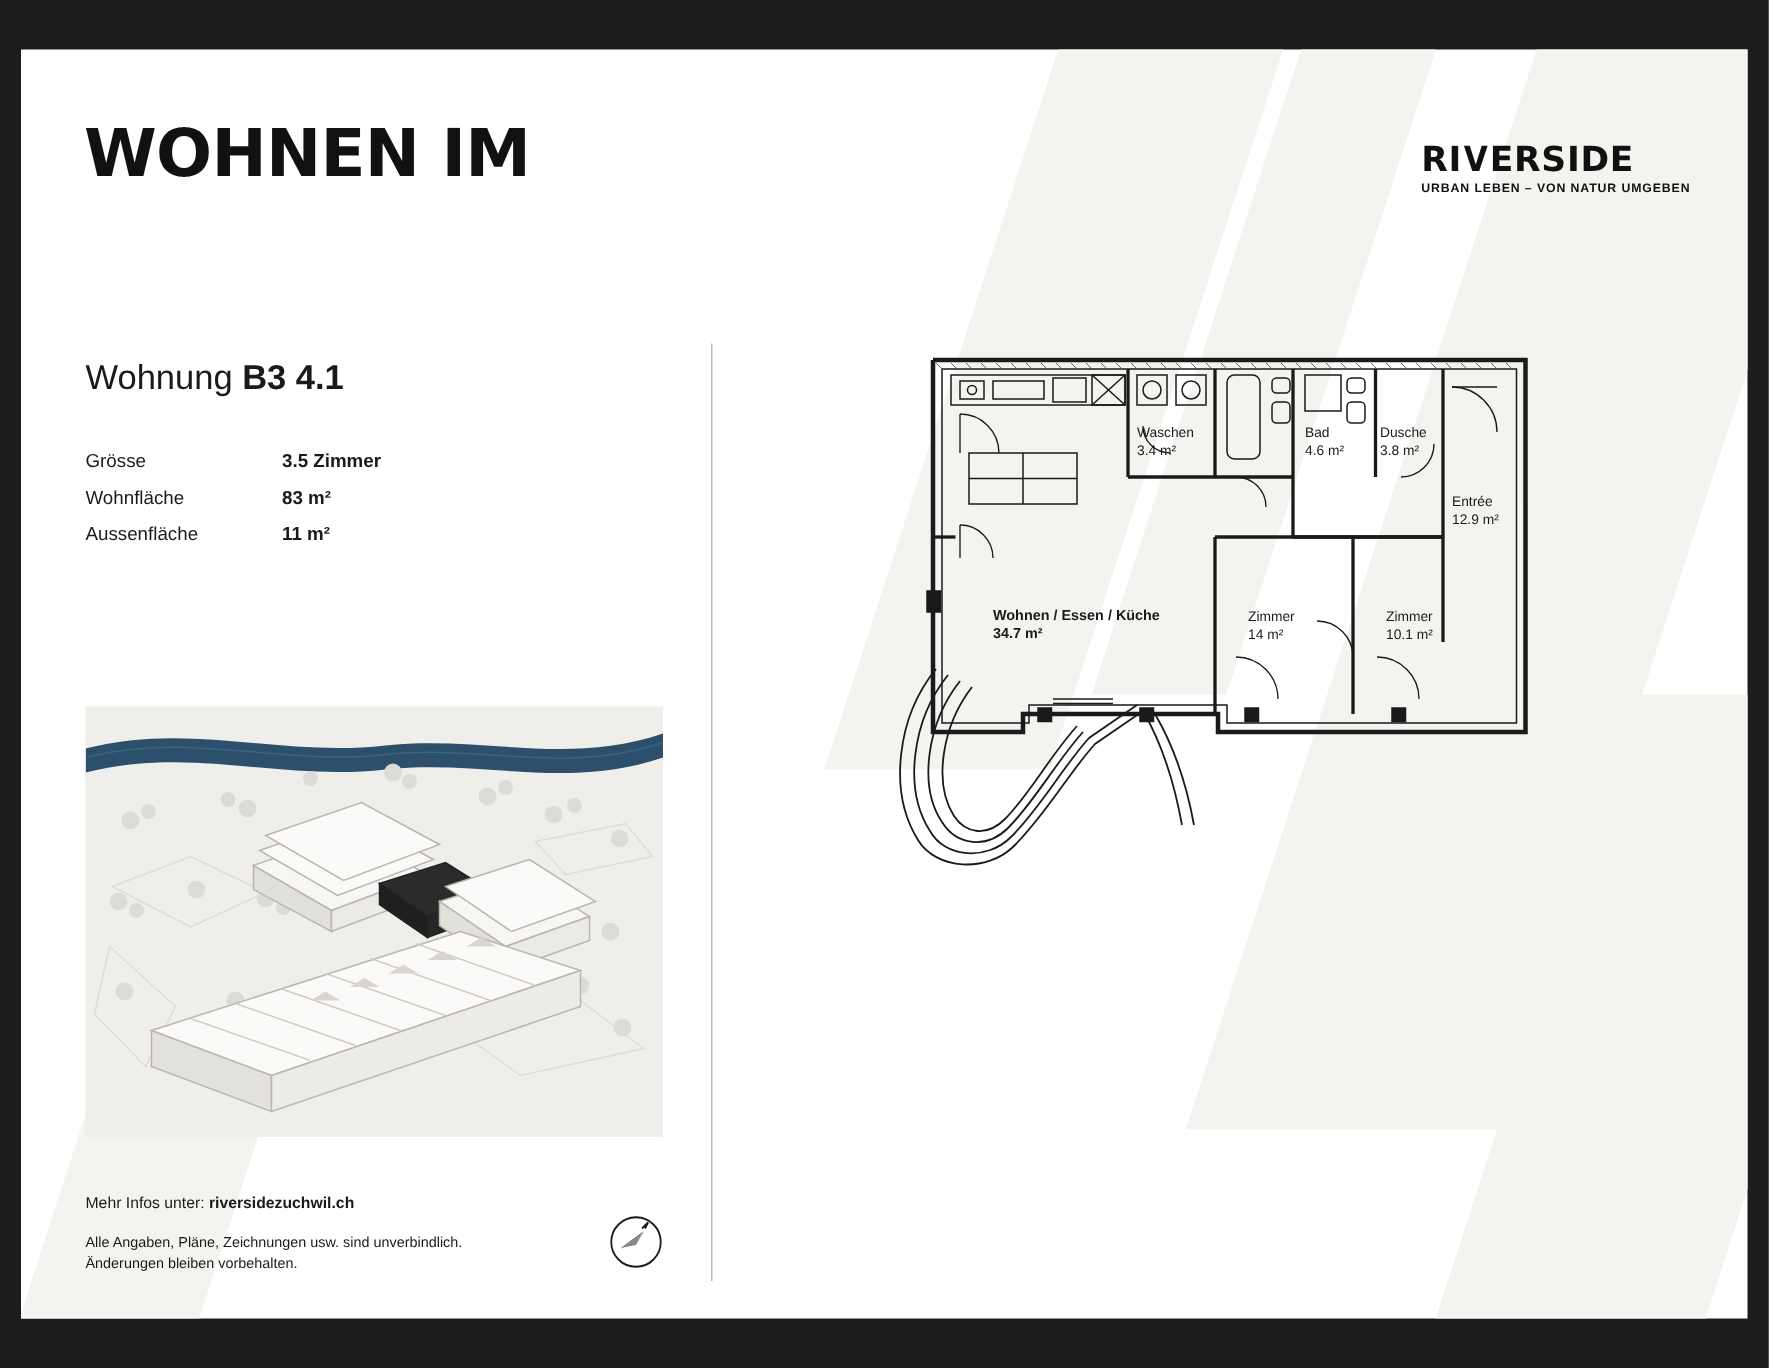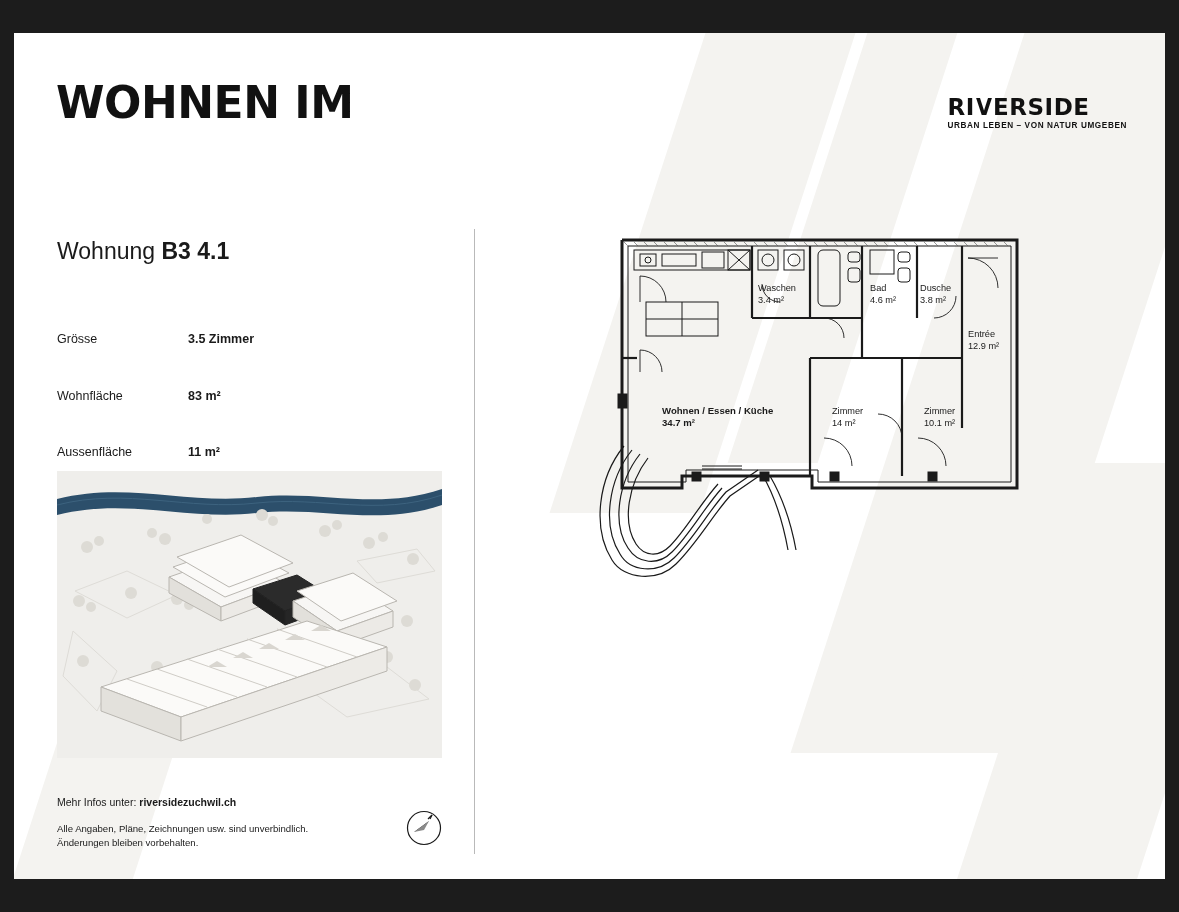--- a/index.html
+++ b/index.html
@@ -82,21 +82,21 @@
   .subtitle b { font-weight: bold; }
 
   .facts {
     position: absolute;
     left: 43px;
     top: 267px;
     width: 300px;
     font-size: 12.5px;
     color: #1a1a1a;
   }
-  .facts .row { display: flex; height: 24.5px; align-items: flex-start; margin-top: 32px; }
+  .facts .row { display: flex; height: 24.5px; align-items: flex-start; }
   .facts .k { width: 131px; font-weight: normal; }
   .facts .v { font-weight: bold; }
 
   .vdivider {
     position: absolute;
     left: 460px;
     top: 196px;
     width: 1px;
     height: 625px;
     background: #b9b9b9;

